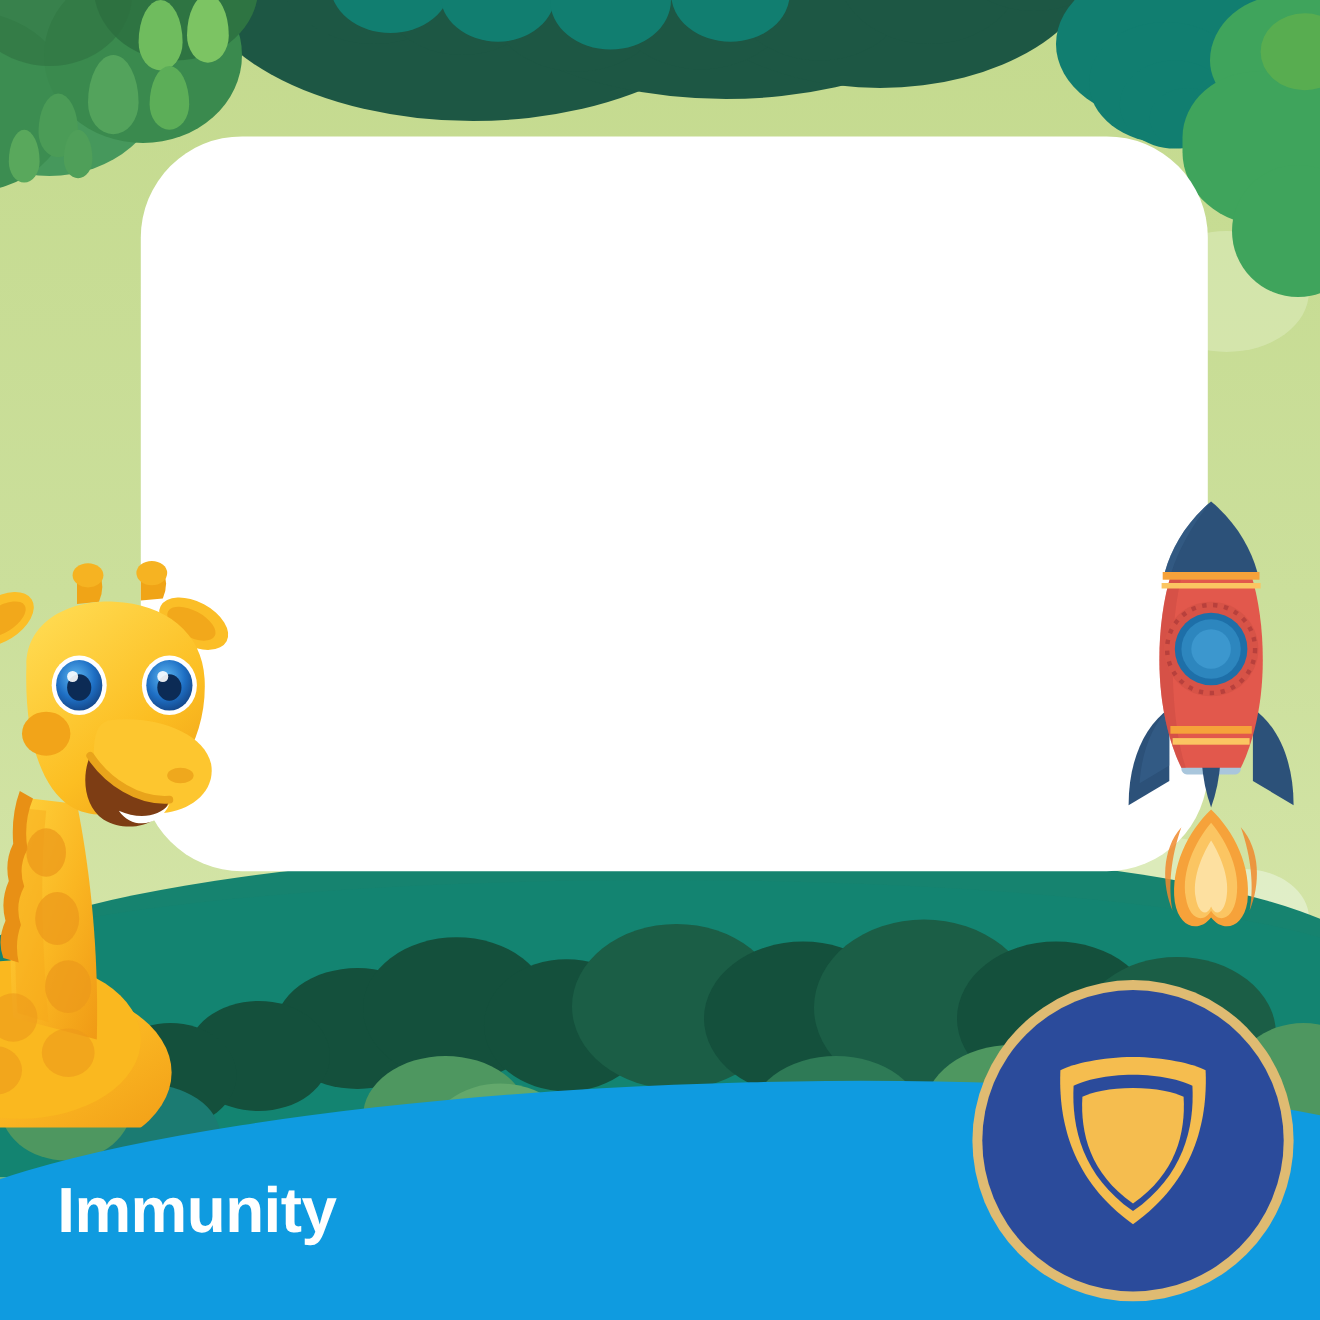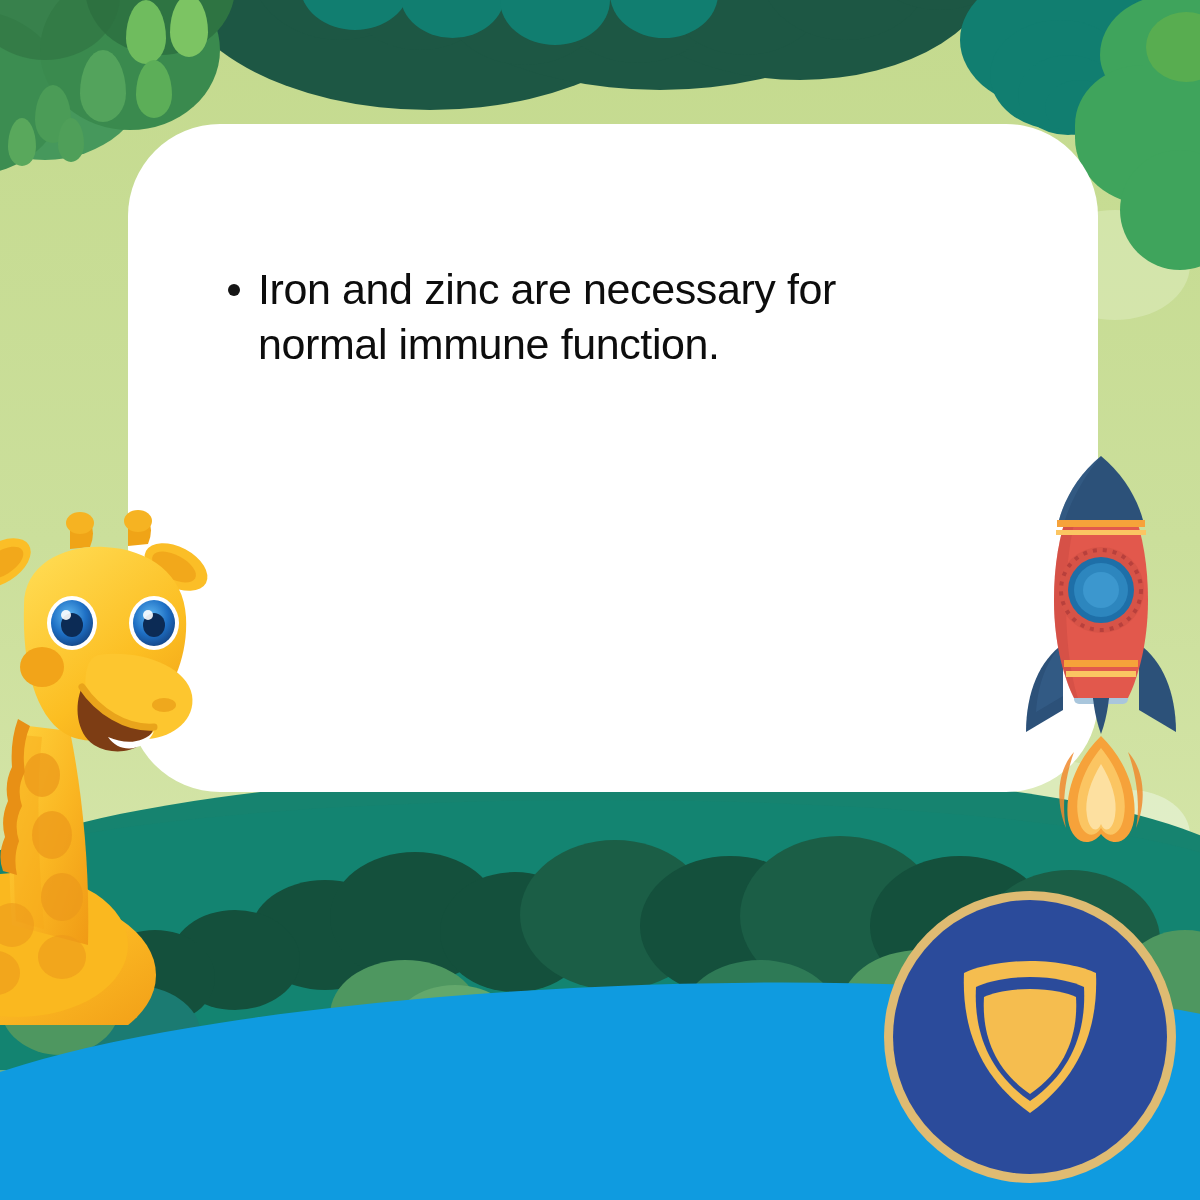--- a/index.html
+++ b/index.html
@@ -292,28 +292,25 @@
     <circle cx="85" cy="142" r="18" fill="#3C97CE"></circle>
   </svg>
 
   <div class="wave"></div>
   <div class="wave-flat"></div>
 
   <div class="card">
     <div class="card-body">
 
 
-      <div class="bullet-row">
-        <div class="bullet-dot"></div>
-        <div class="bullet-text">Iron and zinc are necessary for normal immune function.</div>
-      </div>
 
     </div>
   </div>
 
+  <div class="title">Immunity</div>
 
   <div class="badge">
     <div class="badge-ring"></div>
     <div class="badge-core"></div>
     <svg style="position:absolute;left:74px;top:66px;width:144px;height:160px;" viewBox="0 0 144 160" xmlns="http://www.w3.org/2000/svg">
       <path d="M72 4 C100 4 126 10 138 16 C140 62 128 116 72 156 C16 116 4 62 6 16 C18 10 44 4 72 4 Z" fill="#F5BD4F"></path>
       <path d="M72 20 C96 20 116 25 126 30 C128 68 118 112 72 144 C26 112 16 68 18 30 C28 25 48 20 72 20 Z" fill="#2B4B9B"></path>
       <path d="M72 32 C93 32 110 36 118 40 C120 73 111 110 72 137 C33 110 24 73 26 40 C34 36 51 32 72 32 Z" fill="#F5BD4F"></path>
     </svg>
   </div>

